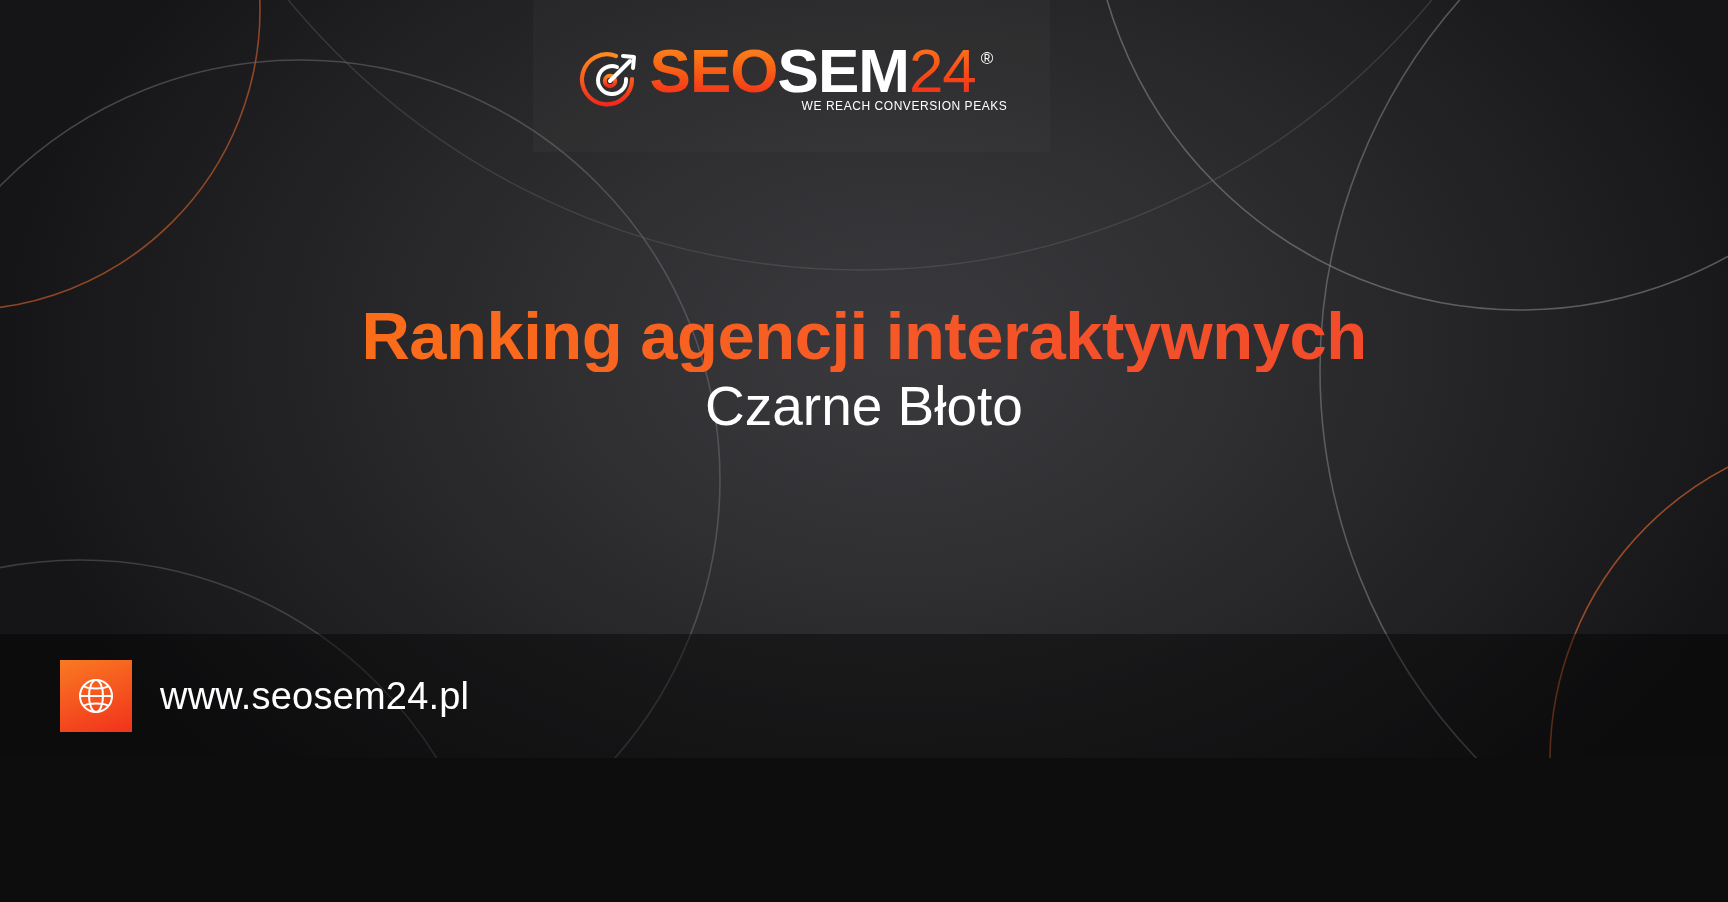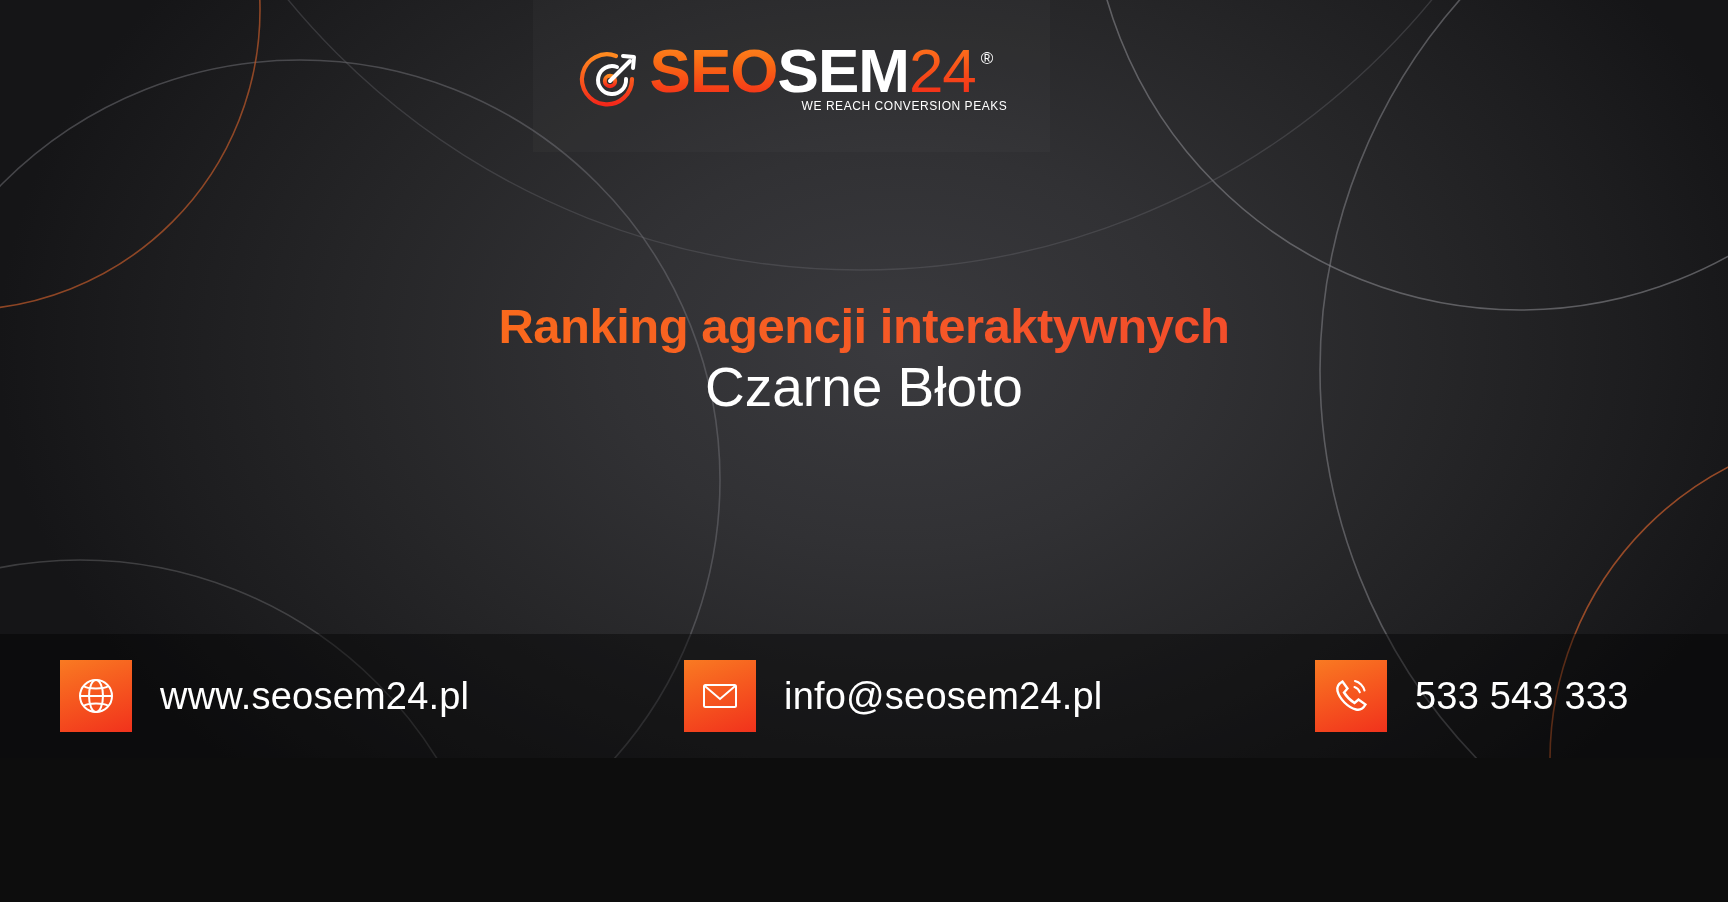--- a/index.html
+++ b/index.html
@@ -57,21 +57,21 @@
     font-size:12px; color:#ffffff; letter-spacing:0.55px;
     margin-left:152px; margin-top:-3px; white-space:nowrap; font-weight:400;
   }
 
   
   .headline-block {
     position:absolute; left:0; right:0; top:300px;
     text-align:center;
   }
   .headline {
-    font-size:49px; font-weight:700; line-height:1.08;
+    font-size:67px; font-weight:700; line-height:1.08;
     letter-spacing:-0.5px;
     background:linear-gradient(90deg,#f97316 0%,#fa6a1c 28%,#f4512a 62%,#f0452c 100%);
     -webkit-background-clip:text; background-clip:text; color:transparent;
     white-space:nowrap;
   }
   .subheadline {
     margin-top:4px;
     font-size:55px; font-weight:400; color:#ffffff; line-height:1.1;
     white-space:nowrap;
   }
@@ -167,36 +167,17 @@
           <circle cx="22" cy="22" r="16"></circle>
           <ellipse cx="22" cy="22" rx="7" ry="16"></ellipse>
           <line x1="6" y1="22" x2="38" y2="22"></line>
           <path d="M9.5 12 C14 15.2, 30 15.2, 34.5 12"></path>
           <path d="M9.5 32 C14 28.8, 30 28.8, 34.5 32"></path>
         </svg>
       </span>
       <span class="contact-text">www.seosem24.pl</span>
     </div>
 
-    <div class="contact c2">
-      <span class="contact-icon">
-        <svg viewBox="0 0 44 44" width="44" height="44" fill="none" stroke="#ffffff" stroke-width="2">
-          <rect x="6" y="11" width="32" height="22" rx="1.5"></rect>
-          <path d="M6.8 12 L22 25 L37.2 12"></path>
-        </svg>
-      </span>
-      <span class="contact-text">info@seosem24.pl</span>
-    </div>
 
-    <div class="contact c3">
-      <span class="contact-icon">
-        <svg viewBox="0 0 44 44" width="44" height="44" fill="none" stroke="#ffffff" stroke-width="2.4" stroke-linecap="round">
-          <path d="M13.5 7.5 C10 9.5, 7.5 13, 8.5 17 C10.5 25, 19 33.5, 27 35.5 C31 36.5, 34.5 34, 36.5 30.5 L29.5 25.5 L25.5 29 C21.5 26.5, 17.5 22.5, 15 18.5 L18.5 14.5 Z"></path>
-          <path d="M26 7 C30.5 8, 34.5 12, 35.5 16.5" stroke-width="2.1"></path>
-          <path d="M25.5 13 C28 13.8, 30 15.8, 30.8 18.3" stroke-width="2.1"></path>
-        </svg>
-      </span>
-      <span class="contact-text">533 543 333</span>
-    </div>
 
   </div>
 
 </div>
 
 </body></html>

